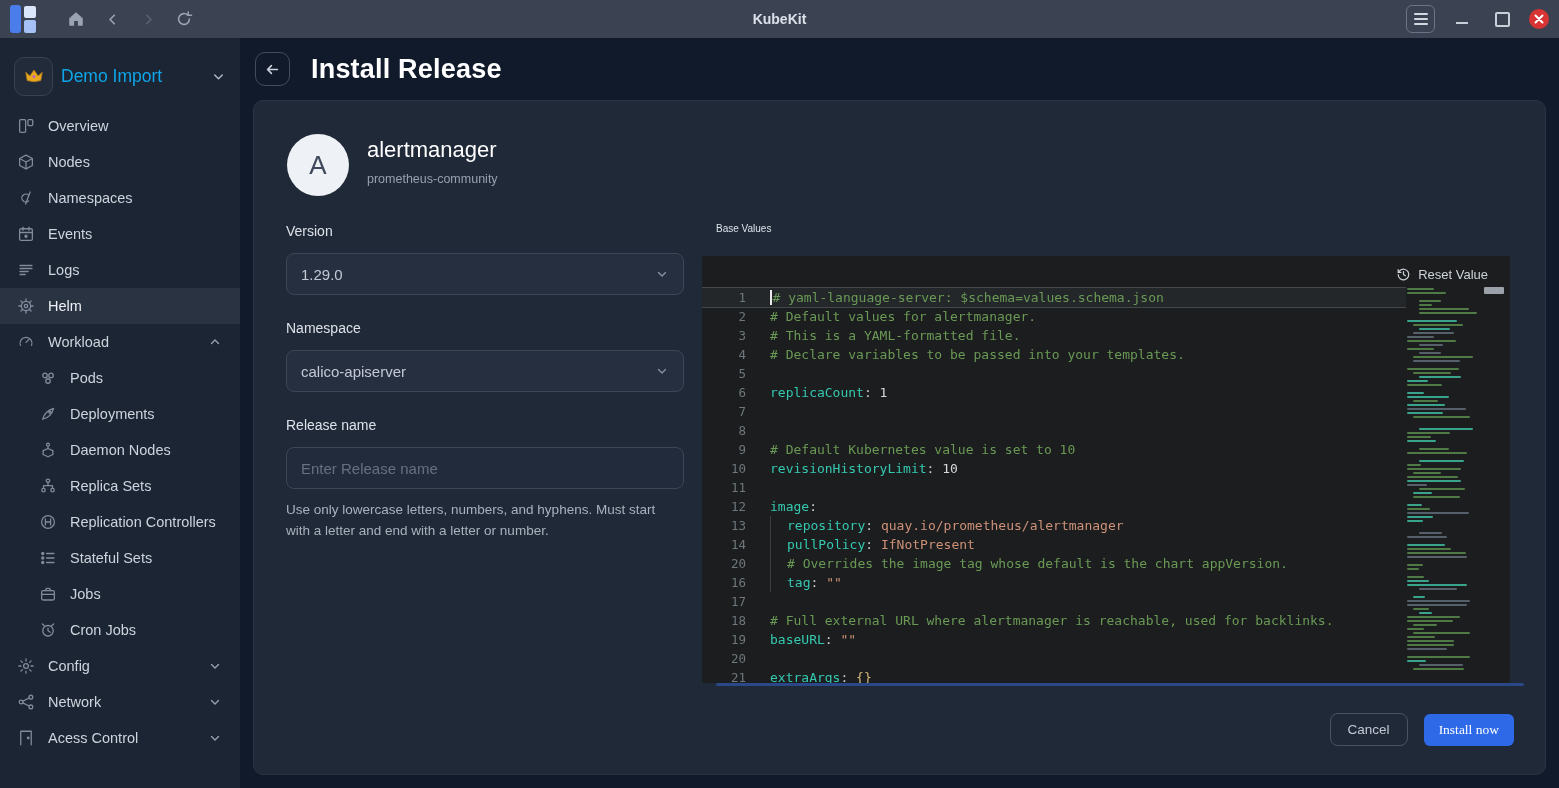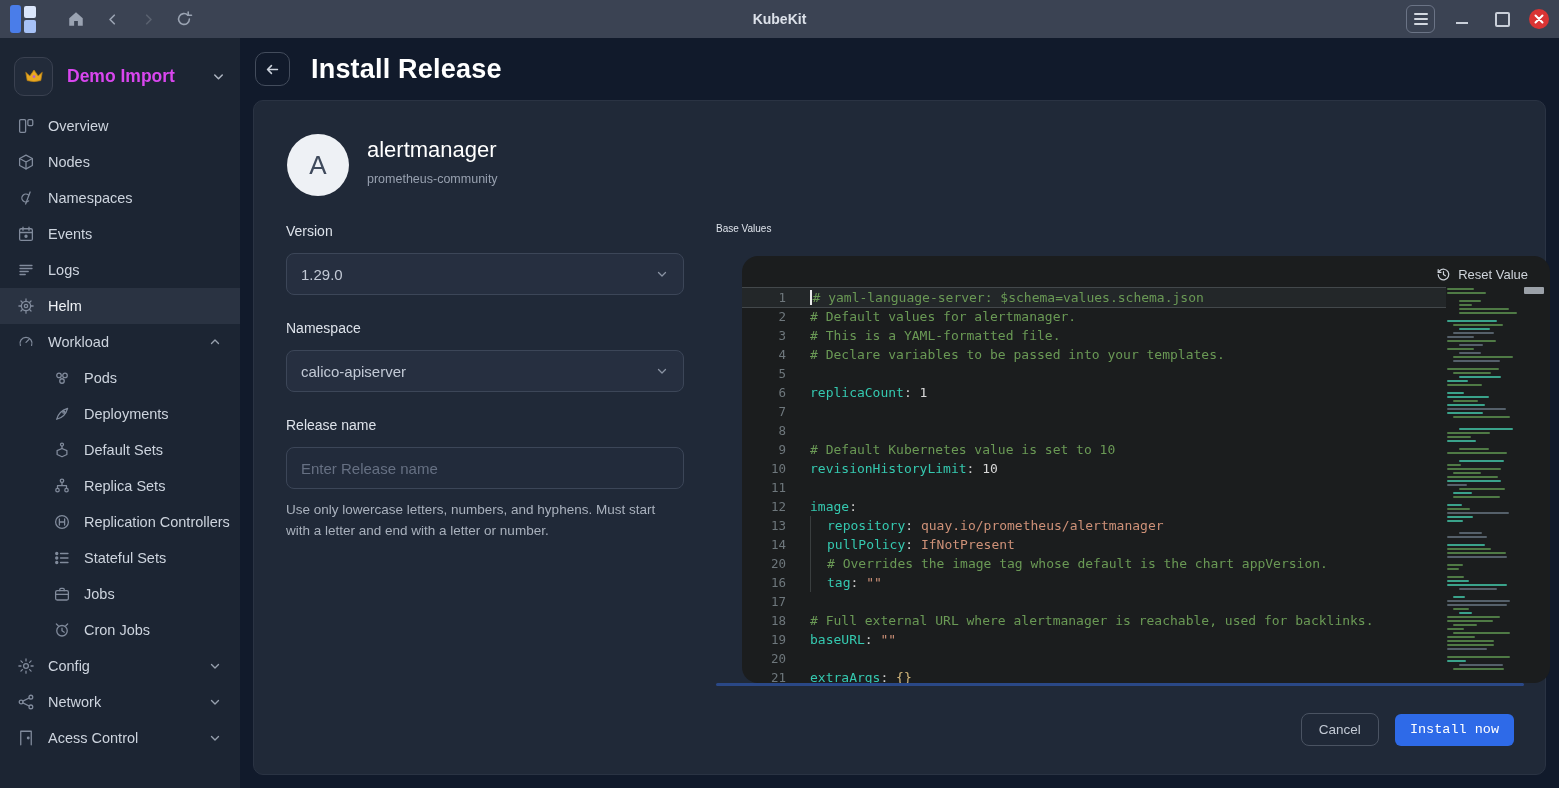--- a/index.html
+++ b/index.html
@@ -22,27 +22,27 @@
   .menu-box{width:27px;height:26px;border:1.5px solid #6b7486;border-radius:6px;display:flex;flex-direction:column;justify-content:center;align-items:center;gap:3px}
   .menu-box i{display:block;width:14px;height:2px;background:#d3d8e0;border-radius:1px}
   .win-min{width:12px;height:2px;background:#c9cfd9;margin-top:8px}
   .win-max{width:11px;height:11px;border:2px solid #c9cfd9;border-radius:2px}
   .win-close{width:20px;height:20px;border-radius:50%;display:flex;align-items:center;justify-content:center;color:#fff}
 
   
   .sidebar{position:absolute;top:38px;left:0;width:240px;bottom:0;background:#1c2533;overflow:hidden}
   .workspace{display:flex;align-items:center;height:48px;margin:14px 14px 8px 14px;cursor:pointer}
   .ws-box{width:37px;height:37px;border:1px solid #3a4150;background:#222b3a;border-radius:10px;display:flex;align-items:center;justify-content:center;flex:0 0 auto}
-  .ws-name{margin-left:14px;font-size:17.5px;font-weight:700;color:#d946ef}
+  .ws-name{margin-left:8px;font-size:17.5px;font-weight:400;color:#0ea5e9}
   .ws-chev{margin-left:auto;color:#aeb6c2}
   .nav{margin-top:2px}
   .nav-item{display:flex;align-items:center;height:36px;padding-left:16px;padding-right:18px;color:#cdd4de;font-size:14.5px;cursor:pointer}
   .nav-item .nico{width:19px;height:19px;color:#818b9c;display:flex;align-items:center;justify-content:center;flex:0 0 auto}
   .nav-item span.lbl{margin-left:13px;white-space:nowrap}
-  .nav-item.child{padding-left:52px}
+  .nav-item.child{padding-left:38px}
   .nav-item.active{background:#2a3342;color:#eef1f5}
   .nav-item .chev{margin-left:auto;color:#97a0ae}
 
   
   .main{position:absolute;top:38px;left:240px;right:0;bottom:0;background:#111a2b}
   .page-header{position:absolute;left:15px;top:14px;display:flex;align-items:center;gap:21px}
   .back-btn{width:35px;height:34px;border:1.5px solid #434c5c;border-radius:10px;background:transparent;color:#ccd2dc;display:flex;align-items:center;justify-content:center;cursor:pointer}
   .page-title{font-size:27px;font-weight:800;color:#ffffff;letter-spacing:.2px}
 
   .card{position:absolute;left:13px;top:62px;width:1293px;height:675px;background:#202938;border:1px solid #2a3343;border-radius:10px;box-sizing:border-box}
@@ -52,21 +52,21 @@
 
   .form-col{position:absolute;left:32px;top:122px;width:398px}
   .f-label{font-size:14px;color:#dde2ea;height:17px;margin-bottom:13px}
   .select{height:42px;box-sizing:border-box;background:#262f40;border:1px solid #3c4658;border-radius:8px;display:flex;align-items:center;padding:0 14px;color:#c2c9d5;font-size:15px;margin-bottom:25px;cursor:pointer}
   .select .sel-chev{margin-left:auto;color:#8a93a3}
   .text-input{width:100%;height:42px;box-sizing:border-box;background:#222b3b;border:1px solid #3c4658;border-radius:8px;padding:0 14px;color:#c2c9d5;font-size:15px;outline:none;font-family:"Liberation Sans",sans-serif}
   .text-input::placeholder{color:#667083}
   .helper{margin-top:11px;font-size:13.5px;line-height:1.55;color:#a9b1bd;width:392px}
 
   .editor-label{position:absolute;left:462px;top:122px;font-size:10px;color:#dde2ea}
-  .editor{position:absolute;left:488px;top:155px;width:808px;height:427px;background:#1b1d1e;border-radius:16px;overflow:hidden}
+  .editor{position:absolute;left:448px;top:155px;width:808px;height:427px;background:#1b1d1e;border-radius:2px;overflow:hidden}
   .editor-focusline{position:absolute;left:462px;top:582px;width:808px;height:3px;background:#2a4887;border-radius:2px}
   .reset-btn{position:absolute;top:7px;right:16px;height:22px;display:flex;align-items:center;gap:7px;color:#ced3da;font-size:13px;background:transparent;border:none;cursor:pointer;z-index:3;font-family:"Liberation Sans",sans-serif}
   .code-area{position:absolute;left:0;top:32px;right:104px;bottom:0;font-family:"DejaVu Sans Mono",monospace;font-size:13px}
   .line{display:flex;height:19px;line-height:19px;white-space:pre;box-sizing:border-box}
   .line .ln{width:44px;text-align:right;color:#6e777c;font-size:12.5px;flex:0 0 auto}
   .line .code{padding-left:24px}
   .line.current{background:#232729;border-top:1px solid #43484b;border-bottom:1px solid #43484b;height:21px;line-height:19px;margin:-1px 0}
   .tok-c{color:#6a9955}
   .tok-k{color:#35c9b0}
   .tok-p{color:#cfcfcf}
@@ -75,21 +75,21 @@
   .tok-o{color:#d7ba7d}
   .tok-g{display:inline-block;width:16px;border-left:1px solid #3a3e3f;height:19px;vertical-align:top}
   .cursor{display:inline-block;width:1.5px;height:15px;background:#eaeaea;vertical-align:-3px;margin-right:1px}
   .minimap{position:absolute;top:32px;right:31px;width:72px;bottom:4px;overflow:hidden}
   .minimap .mrow{height:2px;margin-bottom:2px;border-radius:1px}
   .vscroll{position:absolute;top:28px;right:5px;width:22px;bottom:4px}
   .vthumb{position:absolute;top:3px;left:1px;width:20px;height:7px;background:#9ba1a8;border-radius:1px}
 
   .card-footer{position:absolute;right:31px;top:612px;display:flex;align-items:center;gap:16px}
   .btn-cancel{height:33px;padding:0 17px;background:transparent;border:1px solid #4a5362;border-radius:8px;color:#c3cad5;font-size:13.5px;cursor:pointer;font-family:"Liberation Sans",sans-serif}
-  .btn-install{height:32px;padding:0 15px;border:none;border-radius:6px;color:#ffffff;font-size:13.5px;cursor:pointer;font-family:Liberation Mono, monospace}
+  .btn-install{height:32px;padding:0 15px;border:none;border-radius:6px;color:#ffffff;font-size:13.5px;cursor:pointer;font-family:Liberation Serif, serif}
   svg{display:block}
 </style>
 </head>
 <body>
 
 <div class="titlebar">
   <div class="logo">
     <div class="bar"></div>
       <div class="sq1"></div>
       <div class="sq2"></div>
@@ -243,21 +243,21 @@
         <span class="lbl">Deployments</span>
       </div>
       <div class="nav-item child">
         <span class="nico">
           <svg width="18" height="18" viewBox="0 0 24 24" fill="none" stroke="currentColor" stroke-width="1.7" stroke-linecap="round" stroke-linejoin="round">
             <circle cx="12" cy="4.8" r="2"></circle>
             <path d="M12 6.8 V10"></path>
             <path d="M12 10 L18.5 12.8 V18 L12 21 L5.5 18 V12.8 Z"></path>
           </svg>
         </span>
-        <span class="lbl">Default Sets</span>
+        <span class="lbl">Daemon Nodes</span>
       </div>
       <div class="nav-item child">
         <span class="nico">
           <svg width="18" height="18" viewBox="0 0 24 24" fill="none" stroke="currentColor" stroke-width="1.7" stroke-linecap="round" stroke-linejoin="round">
             <circle cx="12" cy="5" r="2.3"></circle>
             <path d="M12 7.3 V11.5 M6 11.5 H18 M6 11.5 V15 M18 11.5 V15"></path>
             <circle cx="6" cy="17.5" r="2.3"></circle>
             <circle cx="18" cy="17.5" r="2.3"></circle>
           </svg>
         </span>

